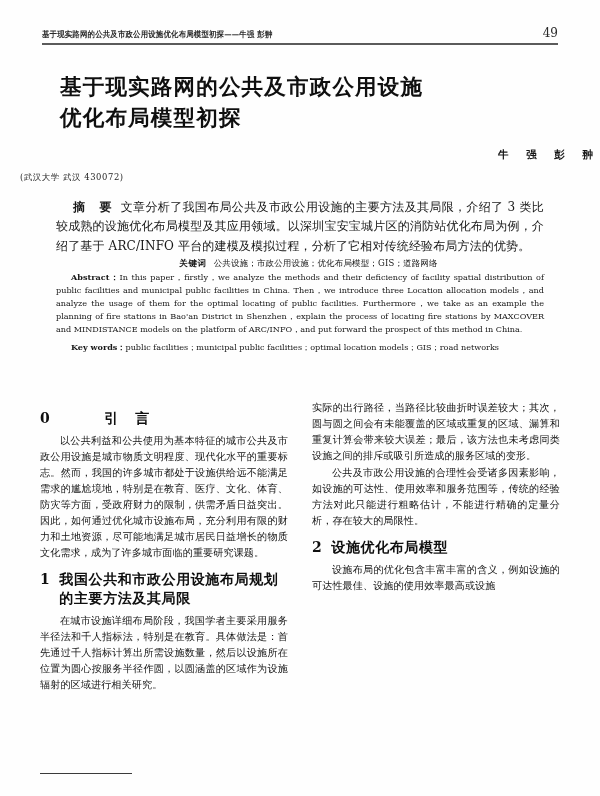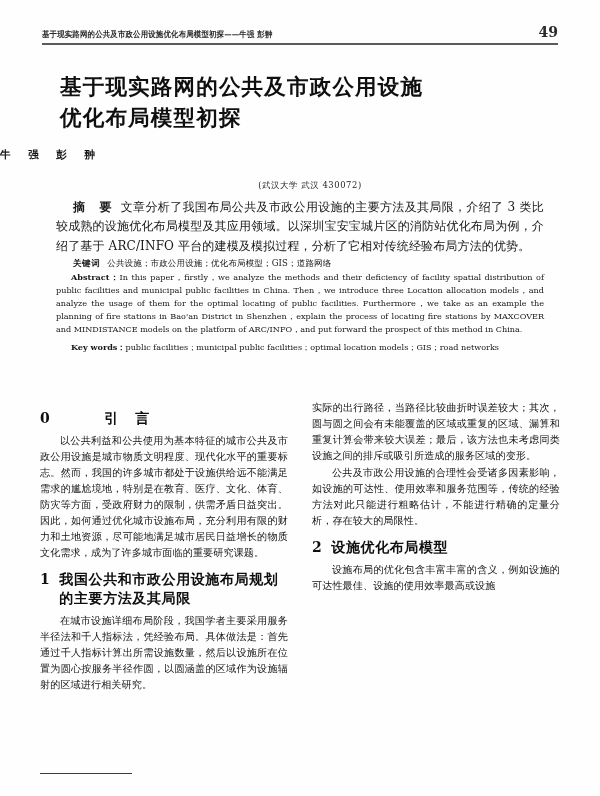--- a/index.html
+++ b/index.html
@@ -38,22 +38,22 @@
     font-family: "DejaVu Serif", "Liberation Serif", serif;
     font-size: 7.4px;
     font-weight: bold;
     letter-spacing: .2px;
     color: #2a2a2a;
     white-space: nowrap;
     transform: scaleY(1.12);
     transform-origin: left bottom;
   }
   .runhead-page {
-    font-size: 14px;
-    font-weight: bold;
+    font-size: 12px;
+    font-weight: normal;
     color: #2a2a2a;
   }
   .runrule {
     position: absolute;
     top: 43px;
     left: 42px;
     right: 42px;
     height: 1.6px;
     background: #5b5b5b;
   }
@@ -68,32 +68,31 @@
     font-weight: bold;
     line-height: 1.42;
     letter-spacing: 1.2px;
     color: #0f0f0f;
   }
   .authors {
     position: absolute;
     top: 148px;
     left: 0;
     right: 0;
-    text-align: left;
+    text-align: right;
     font-size: 10.5px;
     font-weight: bold;
     letter-spacing: 7px;
     color: #151515;
   }
   .affil {
     position: absolute;
-    top: 180px;
+    top: 172px;
     left: 0;
     right: 0;
-    text-align: center;
     font-size: 8.4px;
     letter-spacing: .6px;
     color: #1d1d1d;
     margin-left: 20px;
   }
 
   
   .absblock {
     position: absolute;
     top: 198px;
@@ -113,20 +112,21 @@
     margin-left: 17px;
     margin-right: 4px;
   }
   .cn-kw {
     font-size: 8.5px;
     line-height: 1.62;
     color: #171717;
     margin-top: 1px;
     text-indent: 17px;
     letter-spacing: .15px;
+    text-align: center;
   }
   .cn-kw .lbl {
     font-weight: bold;
     letter-spacing: .6px;
     margin-right: 7px;
   }
   .en-abs {
     font-size: 8.1px;
     line-height: 1.6;
     text-align: justify;
@@ -227,21 +227,21 @@
     <div class="col" id="col-left">
         <div class="sec-h h0">
           <span class="num">0</span>
           <span class="txt">引  言</span>
         </div>
         <p class="para">以公共利益和公共使用为基本特征的城市公共及市政公用设施是城市物质文明程度、现代化水平的重要标志。然而，我国的许多城市都处于设施供给远不能满足需求的尴尬境地，特别是在教育、医疗、文化、体育、防灾等方面，受政府财力的限制，供需矛盾日益突出。因此，如何通过优化城市设施布局，充分利用有限的财力和土地资源，尽可能地满足城市居民日益增长的物质文化需求，成为了许多城市面临的重要研究课题。</p>
         <div class="sec-h">
           <span class="num">1</span>
           <span class="txt">我国公共和市政公用设施布局规划的主要方法及其局限</span>
         </div>
-        <p class="para">在城市设施详细布局阶段，我国学者主要采用服务半径法和千人指标法，凭经验布局。具体做法是：首先通过千人指标计算出所需设施数量，然后以设施所在位置为圆心按服务半径作圆，以圆涵盖的区域作为设施辐射的区域进行相关研究。</p>
+        <p class="para">在城市设施详细布局阶段，我国学者主要采用服务半径法和千人指标法，特别是在教育。具体做法是：首先通过千人指标计算出所需设施数量，然后以设施所在位置为圆心按服务半径作圆，以圆涵盖的区域作为设施辐射的区域进行相关研究。</p>
         <div class="footnote-rule"></div>
       </div>
     <div class="col" id="col-right">
         <p class="para" style="text-indent: 0px;">实际的出行路径，当路径比较曲折时误差较大；其次，圆与圆之间会有未能覆盖的区域或重复的区域、漏算和重复计算会带来较大误差；最后，该方法也未考虑同类设施之间的排斥或吸引所造成的服务区域的变形。</p>
         <p class="para">公共及市政公用设施的合理性会受诸多因素影响，如设施的可达性、使用效率和服务范围等，传统的经验方法对此只能进行粗略估计，不能进行精确的定量分析，存在较大的局限性。</p>
         <div class="sec-h">
           <span class="num">2</span>
           <span class="txt">设施优化布局模型</span>
         </div>
         <p class="para">设施布局的优化包含丰富丰富的含义，例如设施的可达性最佳、设施的使用效率最高或设施</p>

